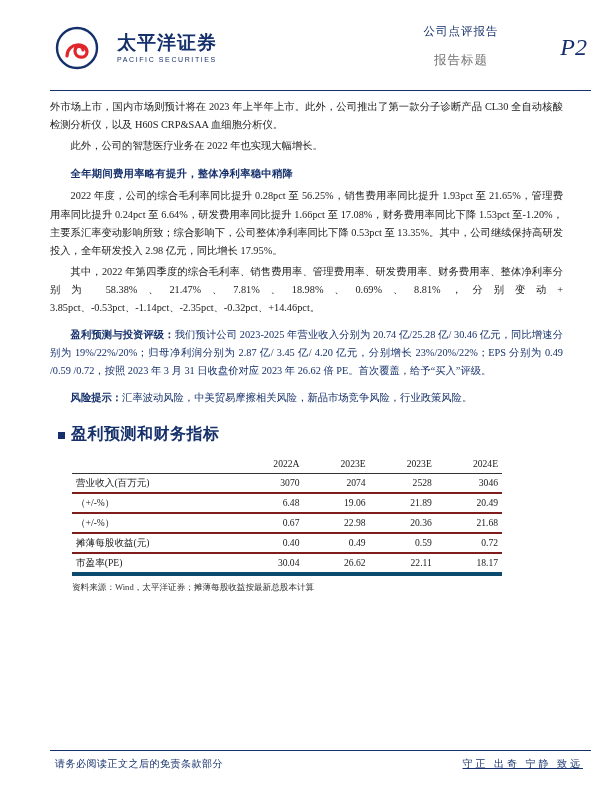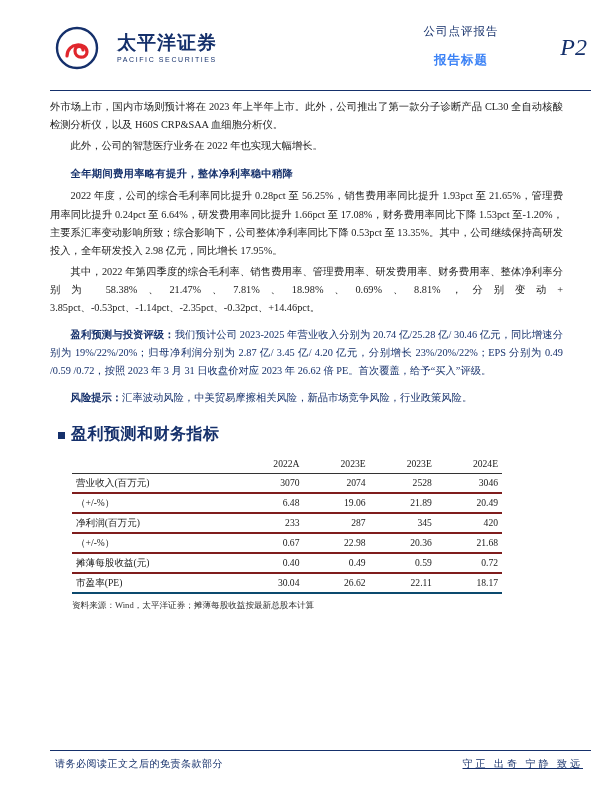--- a/index.html
+++ b/index.html
@@ -69,24 +69,24 @@
     width: 200px;
   }
   .doc-type {
     font-size: 11.5px;
     color: #15306b;
     letter-spacing: 1px;
     font-family: "Liberation Serif", serif;
   }
   .doc-title {
     font-size: 12.5px;
-    color: #3b82f6;
+    color: #737373;
     letter-spacing: 1px;
     margin-top: 13px;
-    font-weight: bold;
+    font-weight: normal;
   }
   .page-badge {
     position: absolute;
     right: 26px;
     top: 34px;
     font-family: "Liberation Serif", serif;
     font-size: 24px;
     color: #15306b;
     font-style: italic;
   }
@@ -177,21 +177,21 @@
     border-bottom: 1px solid #333;
   }
   table.fin tbody td {
     text-align: right;
     border-bottom: 2px solid #7f1d1d;
   }
   table.fin tbody td.lbl {
     text-align: left;
   }
   table.fin tbody tr:last-child td {
-    border-bottom: 2px solid #0c4a6e;
+    border-bottom: 4px solid #0c4a6e;
   }
   .tbl-source {
     margin-left: 22px;
     margin-top: 4px;
     font-size: 8.6px;
     color: #333;
   }
 
   
   .footer-rule {
@@ -286,27 +286,20 @@
           <td>3046</td>
         </tr>
         <tr>
           <td class="lbl">（+/-%）</td>
           <td>6.48</td>
           <td>19.06</td>
           <td>21.89</td>
           <td>20.49</td>
         </tr>
         <tr>
-          <td class="lbl">净利润(百万元)</td>
-          <td>233</td>
-          <td>287</td>
-          <td>345</td>
-          <td>420</td>
-        </tr>
-        <tr>
           <td class="lbl">（+/-%）</td>
           <td>0.67</td>
           <td>22.98</td>
           <td>20.36</td>
           <td>21.68</td>
         </tr>
         <tr>
           <td class="lbl">摊薄每股收益(元)</td>
           <td>0.40</td>
           <td>0.49</td>

